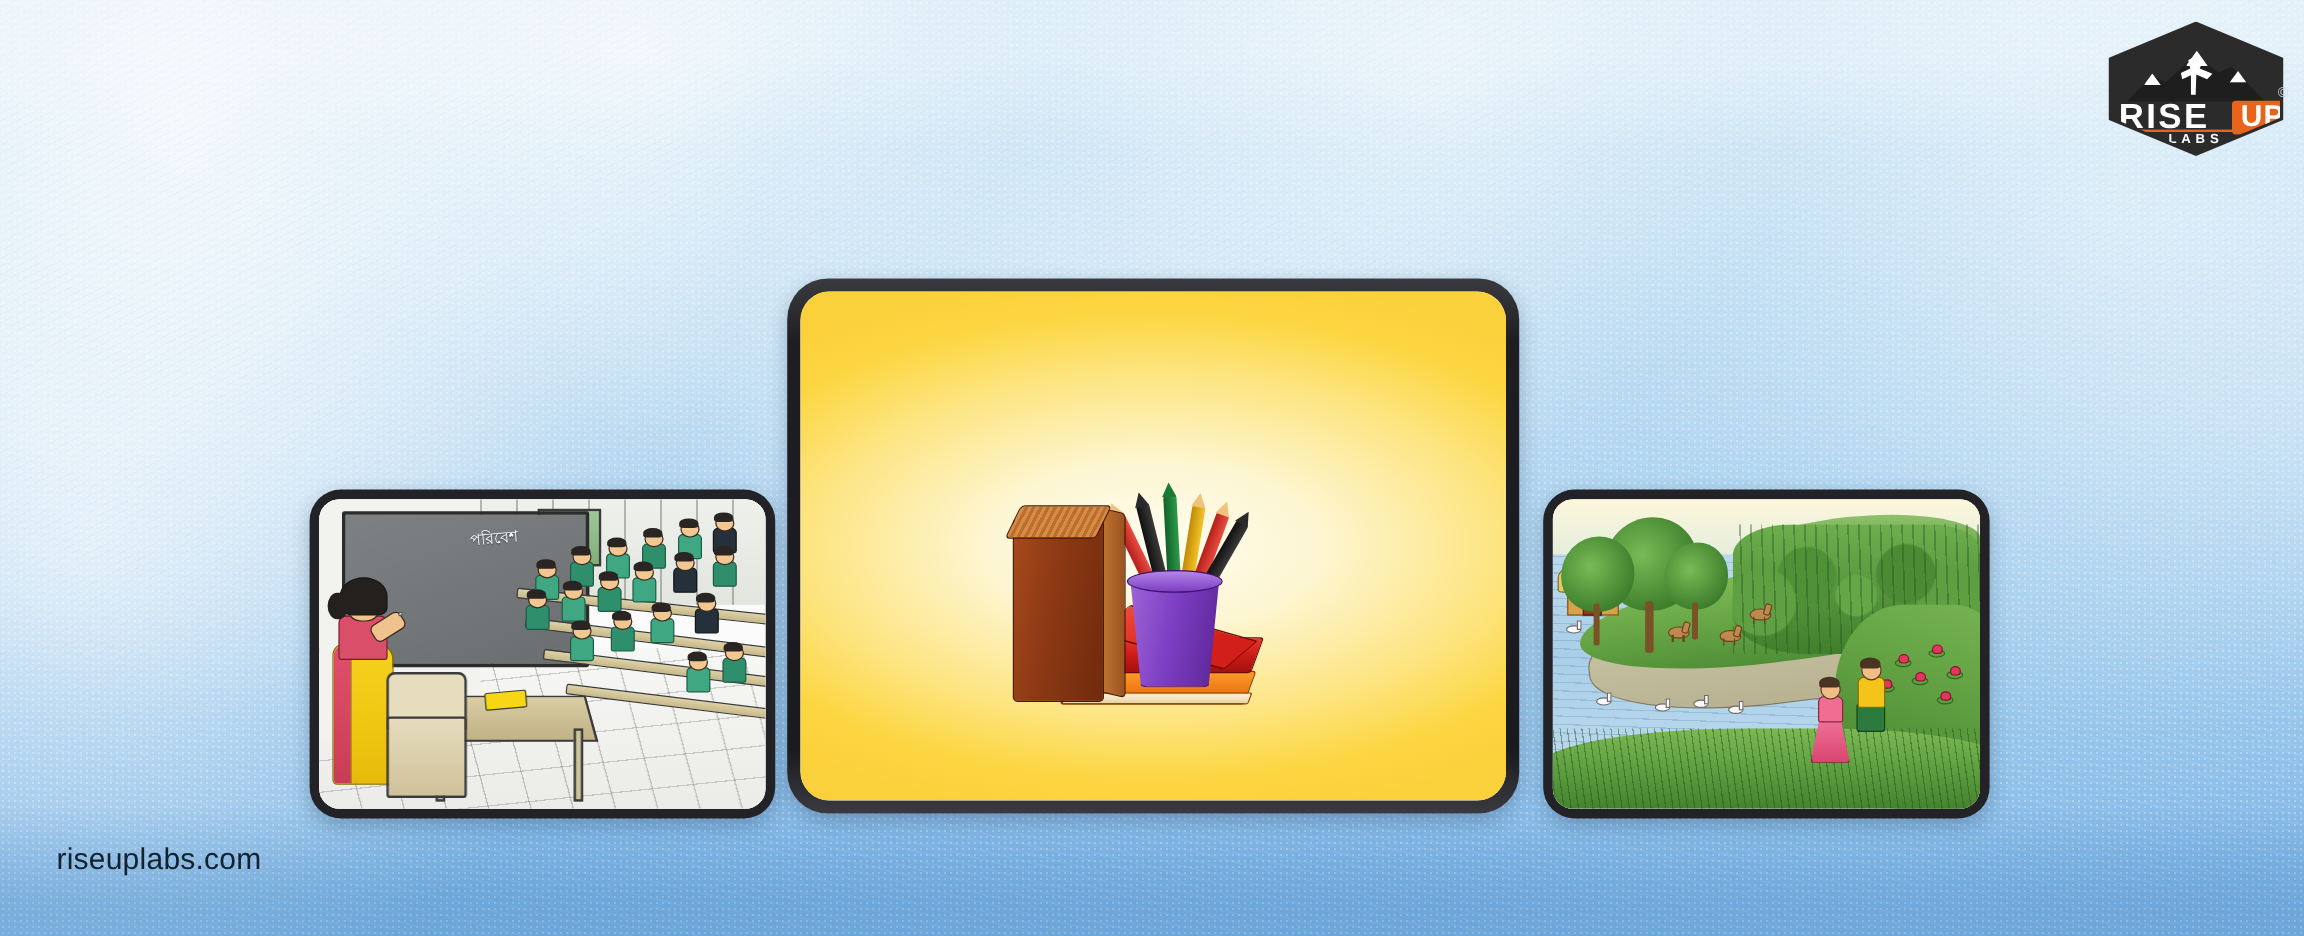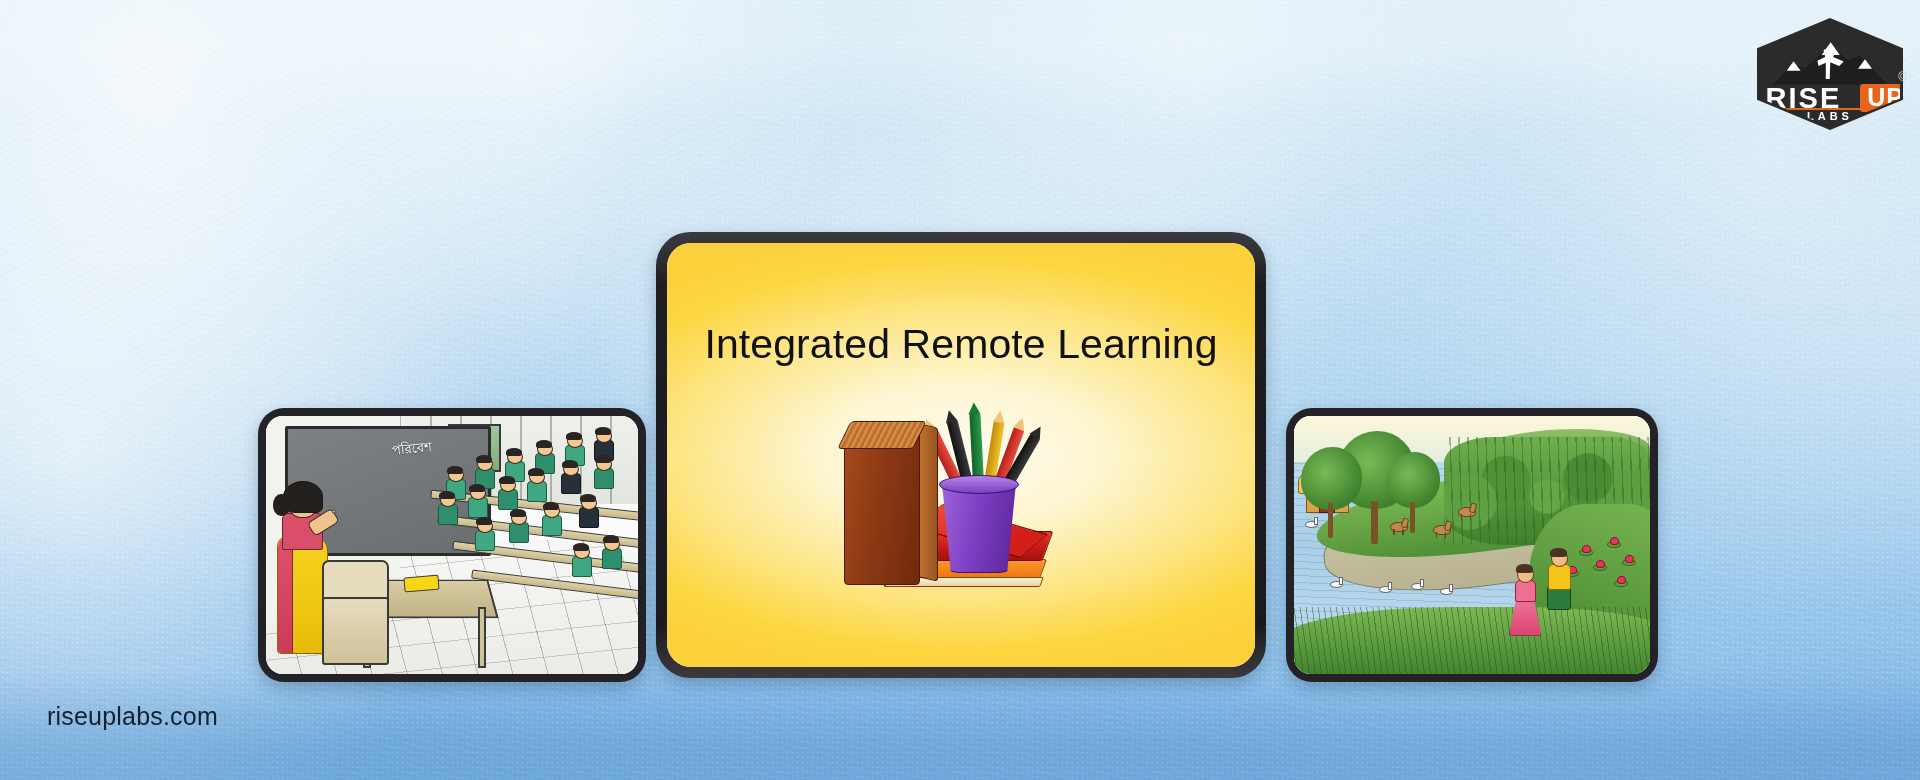--- a/index.html
+++ b/index.html
@@ -404,21 +404,20 @@
         <div class="cls-book-y"></div>
         <div class="cls-chair-back"></div>
         <div class="cls-chair"></div>
       </div>
     </div>
   </div>
 
   <div class="tablet center" id="tablet-center">
     <div class="inner">
       <div class="center-screen"></div>
-      <div class="center-title">Integrated Remote Learning</div>
 
       <div class="supplies">
         <div class="pens">
           <div class="pen" style="left:4px;height:60px;background:linear-gradient(90deg,#b3201a,#ea4b41);transform:rotate(-26deg);">
               <i style="border-bottom:12px solid #f0c27a;"></i>
             </div>
           <div class="pen" style="left:14px;height:64px;background:linear-gradient(90deg,#111,#3a3a3a);transform:rotate(-14deg);">
               <i style="border-bottom:12px solid #2a2a2a;"></i>
             </div>
           <div class="pen" style="left:25px;height:70px;background:linear-gradient(90deg,#10622a,#2f9a4a);transform:rotate(-3deg);">

